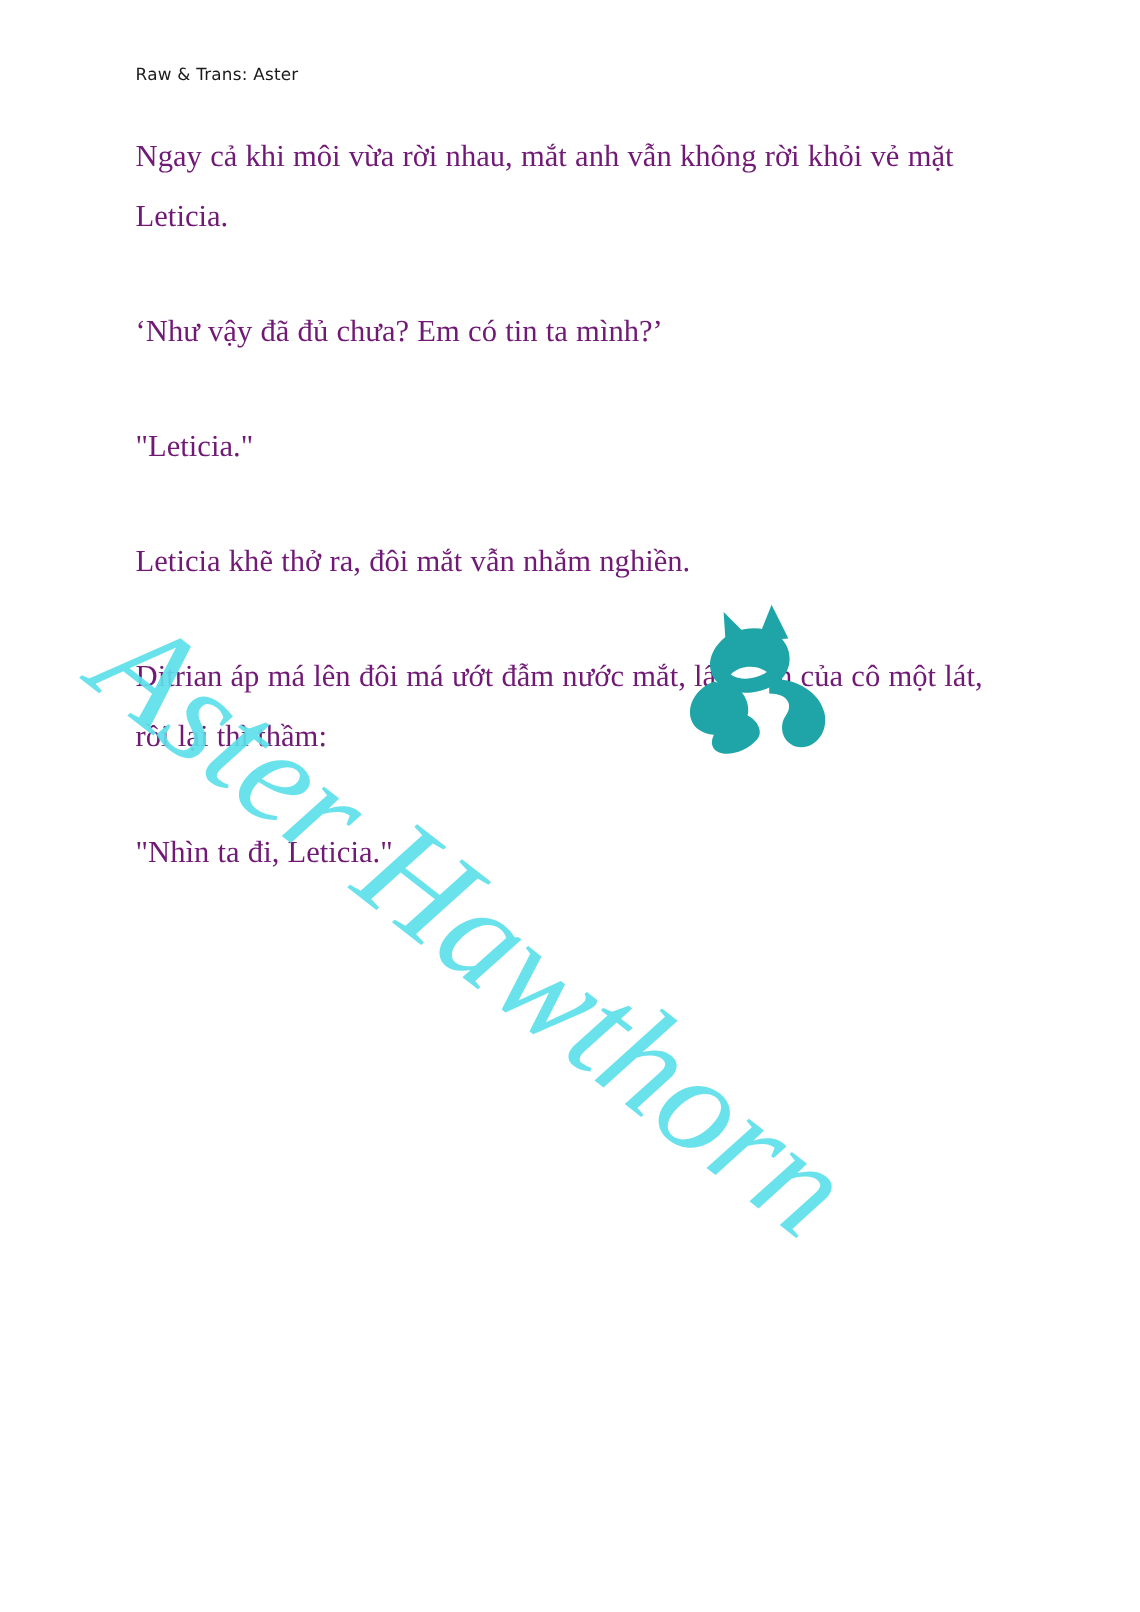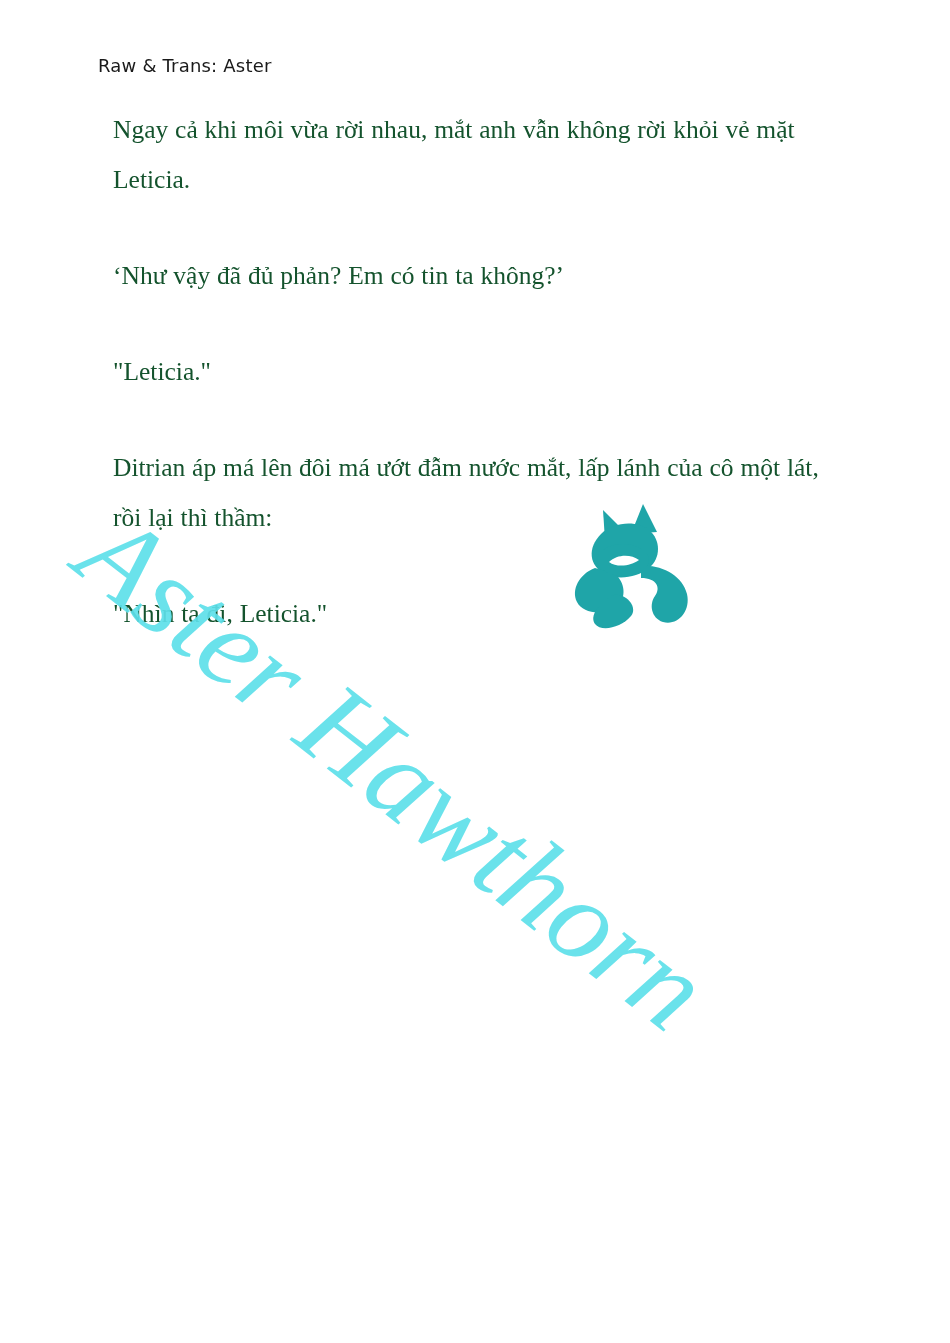--- a/index.html
+++ b/index.html
@@ -15,38 +15,38 @@
     font-family: "Liberation Serif", serif;
   }
   .page {
     position: absolute;
     inset: 0;
     background: #ffffff;
   }
   .header-credit {
     position: absolute;
     top: 55px;
-    left: 98px;
+    left: 113px;
     font-family: "DejaVu Sans", sans-serif;
-    font-size: 18px;
+    font-size: 14px;
     color: #1a1a1a;
     letter-spacing: 0.2px;
     white-space: nowrap;
   }
   .body-text {
     position: absolute;
     top: 105px;
     left: 113px;
     width: 730px;
   }
   .para {
     font-family: "Liberation Serif", serif;
     font-size: 25.5px;
     line-height: 50px;
-    color: #14532d;
+    color: #701a75;
     margin: 0 0 46px 0;
     text-align: left;
     word-spacing: 0.5px;
   }
   
   .watermark {
     position: absolute;
     left: 95px;
     top: 330px;
     width: 640px;
@@ -81,22 +81,23 @@
 </style>
 </head>
 <body>
 
 <div class="page">
 
   <div class="header-credit">Raw &amp; Trans: Aster</div>
 
   <div class="body-text">
     <p class="para">Ngay cả khi môi vừa rời nhau, mắt anh vẫn không rời khỏi vẻ mặt Leticia.</p>
-    <p class="para">‘Như vậy đã đủ phản? Em có tin ta không?’</p>
+    <p class="para">‘Như vậy đã đủ chưa? Em có tin ta mình?’</p>
     <p class="para">"Leticia."</p>
+    <p class="para">Leticia khẽ thở ra, đôi mắt vẫn nhắm nghiền.</p>
     <p class="para">Ditrian áp má lên đôi má ướt đẫm nước mắt, lấp lánh của cô một lát, rồi lại thì thầm:</p>
     <p class="para">"Nhìn ta đi, Leticia."</p>
   </div>
 
   <div class="watermark">
     <div class="watermark-text">Aster Hawthorn</div>
   </div>
 
   <div class="watermark-cat">
     <svg viewBox="0 0 130 135" xmlns="http://www.w3.org/2000/svg">

